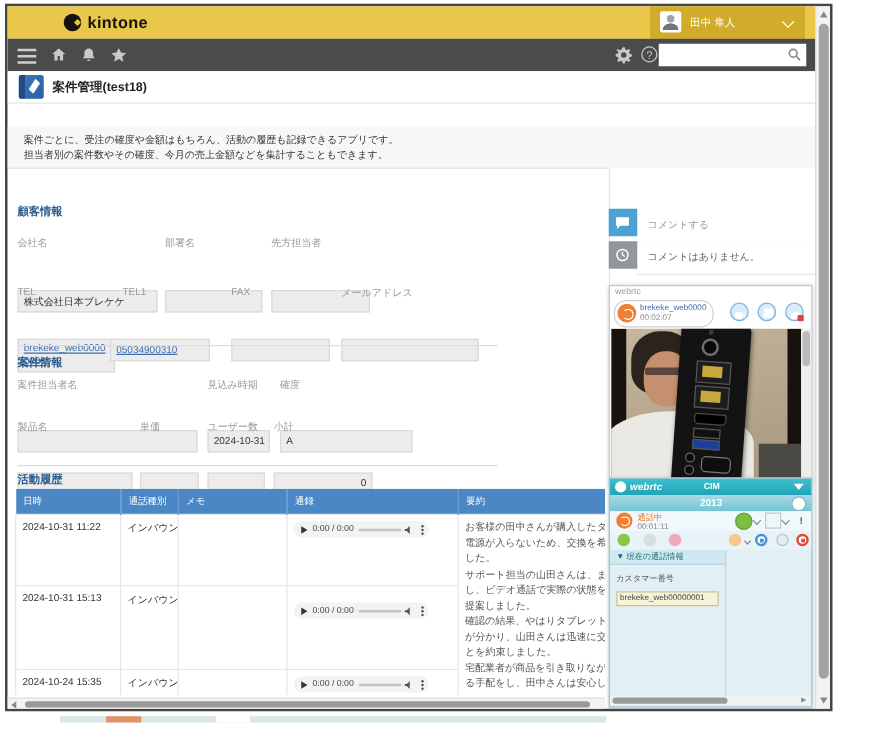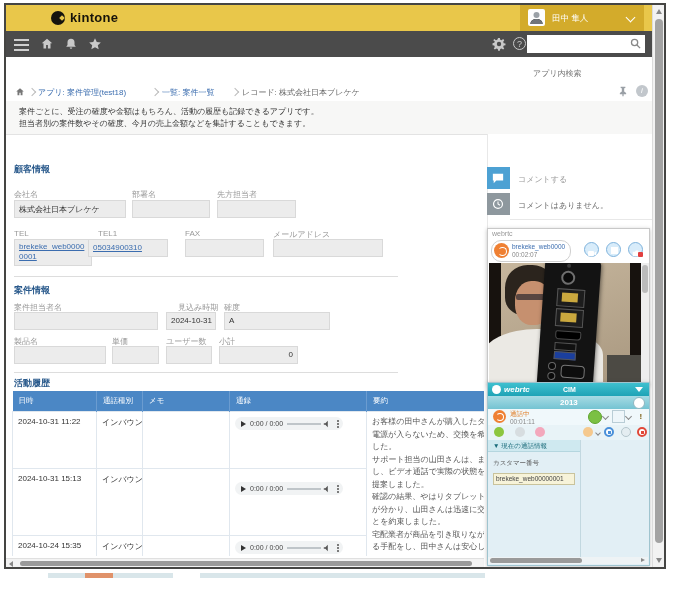--- a/index.html
+++ b/index.html
@@ -29,21 +29,21 @@
   .crumb-sep{width:5px;height:5px;border-right:1px solid #bbb;border-top:1px solid #bbb;transform:rotate(45deg);display:inline-block;}
   .link{color:#3b6daf;text-decoration:none;}
   .desc{left:0;top:96px;width:646px;height:33px;background:#f7f7f6;border-bottom:1px solid #e3e3e3;}
   .desc div{position:absolute;left:13px;font-size:8px;color:#333;white-space:nowrap;}
   
   .rec-tools{top:133px;height:20px;}
   .tool{position:absolute;top:0;color:#8a8a8a;}
   .pluscirc{width:17px;height:17px;border-radius:50%;background:#e9e9e9;border:1px solid #d0d0d0;color:#777;font-size:12px;line-height:15px;text-align:center;}
   .h-blue{font-size:9px;font-weight:bold;color:#2a5a8c;}
   .lbl{font-size:8px;color:#999;white-space:nowrap;}
-  .fieldbox{background:#ececec;border:1px solid #d9d9d9;box-sizing:border-box;font-size:8px;color:#333;padding:3px 4px;overflow:hidden;white-space:nowrap;}
+  .fieldbox{background:#ececec;border:1px solid #d9d9d9;box-sizing:border-box;font-size:8px;color:#333;padding:3px 4px;overflow:hidden;white-space:nowrap;margin-top:32px;}
   .divline{border-top:1px solid #ddd;height:0;}
   
   .acttbl-wrap{left:6px;top:386px;width:472px;height:165px;overflow:hidden;}
   table.act{border-collapse:collapse;table-layout:fixed;width:554px;}
   table.act th{background:#4b87c5;color:#fff;font-size:7.5px;font-weight:normal;text-align:left;padding:5px 6px;border-right:1px solid #6b9cd0;height:10px;white-space:nowrap;}
   table.act td{border:1px solid #e0e7ee;vertical-align:top;font-size:8px;color:#333;padding:5px 5px;white-space:nowrap;overflow:hidden;}
   table.act td.sum{white-space:normal;color:#555;font-size:8px;line-height:12.5px;padding:4px 5px;}
   .player{width:108px;height:13px;background:#f1f3f4;border-radius:8px;position:relative;}
   .play-tri{position:absolute;left:6px;top:3.5px;width:0;height:0;border-left:5px solid #333;border-top:3px solid transparent;border-bottom:3px solid transparent;}
   .ptime{position:absolute;left:15px;top:3px;font-size:7px;color:#444;}
@@ -124,36 +124,28 @@
     <span class="abs" style="left:507px;top:6px;width:13px;height:13px;border:1.5px solid #c9c9c9;border-radius:50%;color:#c9c9c9;font-size:9px;text-align:center;line-height:13px;box-sizing:border-box">?</span>
     <div class="abs searchbox">
       <input placeholder="アプリ内検索" style="">
       <svg class="abs" style="right:4px;top:3px" width="11" height="11" viewBox="0 0 12 12">
           <circle cx="5" cy="5" r="3.4" fill="none" stroke="#888" stroke-width="1.4"></circle>
           <line x1="7.6" y1="7.6" x2="11" y2="11" stroke="#888" stroke-width="1.4"></line>
         </svg>
     </div>
   </div>
 
-
-  <div class="abs crumbs">
-    <svg class="abs" style="left:9px;top:5px" width="10" height="10" viewBox="0 0 16 16" fill="#777">
-        <path d="M8 2l6 5h-2v6h-3v-4H7v4H4V7H2z"></path>
-      </svg>
-    <span class="abs crumb-sep" style="left:23px;top:7px"></span>
-    <a class="abs link" style="left:32px;top:5px" href="#">アプリ: 案件管理(test18)</a>
-    <span class="abs crumb-sep" style="left:146px;top:7px"></span>
-    <a class="abs link" style="left:156px;top:5px" href="#">一覧: 案件一覧</a>
-    <span class="abs crumb-sep" style="left:226px;top:7px"></span>
-    <span class="abs" style="left:236px;top:5px;color:#666">レコード: 株式会社日本ブレケケ</span>
-    <svg class="abs" style="left:612px;top:4px" width="10" height="11" viewBox="0 0 12 14" fill="#9aa0a6">
-        <path d="M3 1h6v1.5L7.5 3v4L10 9v1.5H6.8V13h-1.6v-2.5H2V9l2.5-2V3L3 2.5z"></path>
-      </svg>
-    <span class="abs" style="left:630px;top:3px;width:12px;height:12px;border-radius:50%;background:#c2c7cc;color:#fff;font-size:8px;font-style:italic;text-align:center;line-height:12px">i</span>
-  </div>
+  <div class="abs appbar">
+    <span class="abs appicon">
+        <i></i>
+        <b></b>
+      </span>
+    <span class="abs apptitle">案件管理(test18)</span>
+  </div>
+
 
   <div class="abs desc">
     <div style="top:17px">担当者別の案件数やその確度、今月の売上金額などを集計することもできます。</div>
     <div style="top:5px">案件ごとに、受注の確度や金額はもちろん、活動の履歴も記録できるアプリです。</div>
   </div>
 
   <div class="abs rec-tools" style="left:0;width:646px">
     <span class="tool chev" style="left:496px;top:5px;border-color:#8a8a8a"></span>
     <span class="tool pluscirc" style="left:514px;top:0">+</span>
     <svg class="tool" style="left:544px;top:2px" width="13" height="13" viewBox="0 0 16 16" fill="#8a8a8a">
@@ -185,21 +177,21 @@
   <span class="abs lbl" style="left:179px;top:224px">FAX</span>
   <div class="abs fieldbox" style="left:179px;top:234px;width:79px;height:18px"></div>
   <span class="abs lbl" style="left:267px;top:224px">メールアドレス</span>
   <div class="abs fieldbox" style="left:267px;top:234px;width:110px;height:18px"></div>
 
   <div class="abs divline" style="left:8px;top:271px;width:384px"></div>
 
   <span class="abs h-blue" style="left:8px;top:279px">案件情報</span>
   <span class="abs lbl" style="left:8px;top:297px">案件担当者名</span>
   <div class="abs fieldbox" style="left:8px;top:307px;width:144px;height:18px"></div>
-  <span class="abs lbl" style="left:172px;top:297px">見込み時期</span>
+  <span class="abs lbl" style="left:160px;top:297px">見込み時期</span>
   <div class="abs fieldbox" style="left:160px;top:307px;width:50px;height:18px">2024-10-31</div>
   <span class="abs lbl" style="left:218px;top:297px">確度</span>
   <div class="abs fieldbox" style="left:218px;top:307px;width:106px;height:18px">A</div>
 
   <span class="abs lbl" style="left:8px;top:331px">製品名</span>
   <div class="abs fieldbox" style="left:8px;top:341px;width:92px;height:18px"></div>
   <span class="abs lbl" style="left:106px;top:331px">単価</span>
   <div class="abs fieldbox" style="left:106px;top:341px;width:47px;height:18px"></div>
   <span class="abs lbl" style="left:160px;top:331px">ユーザー数</span>
   <div class="abs fieldbox" style="left:160px;top:341px;width:46px;height:18px"></div>

